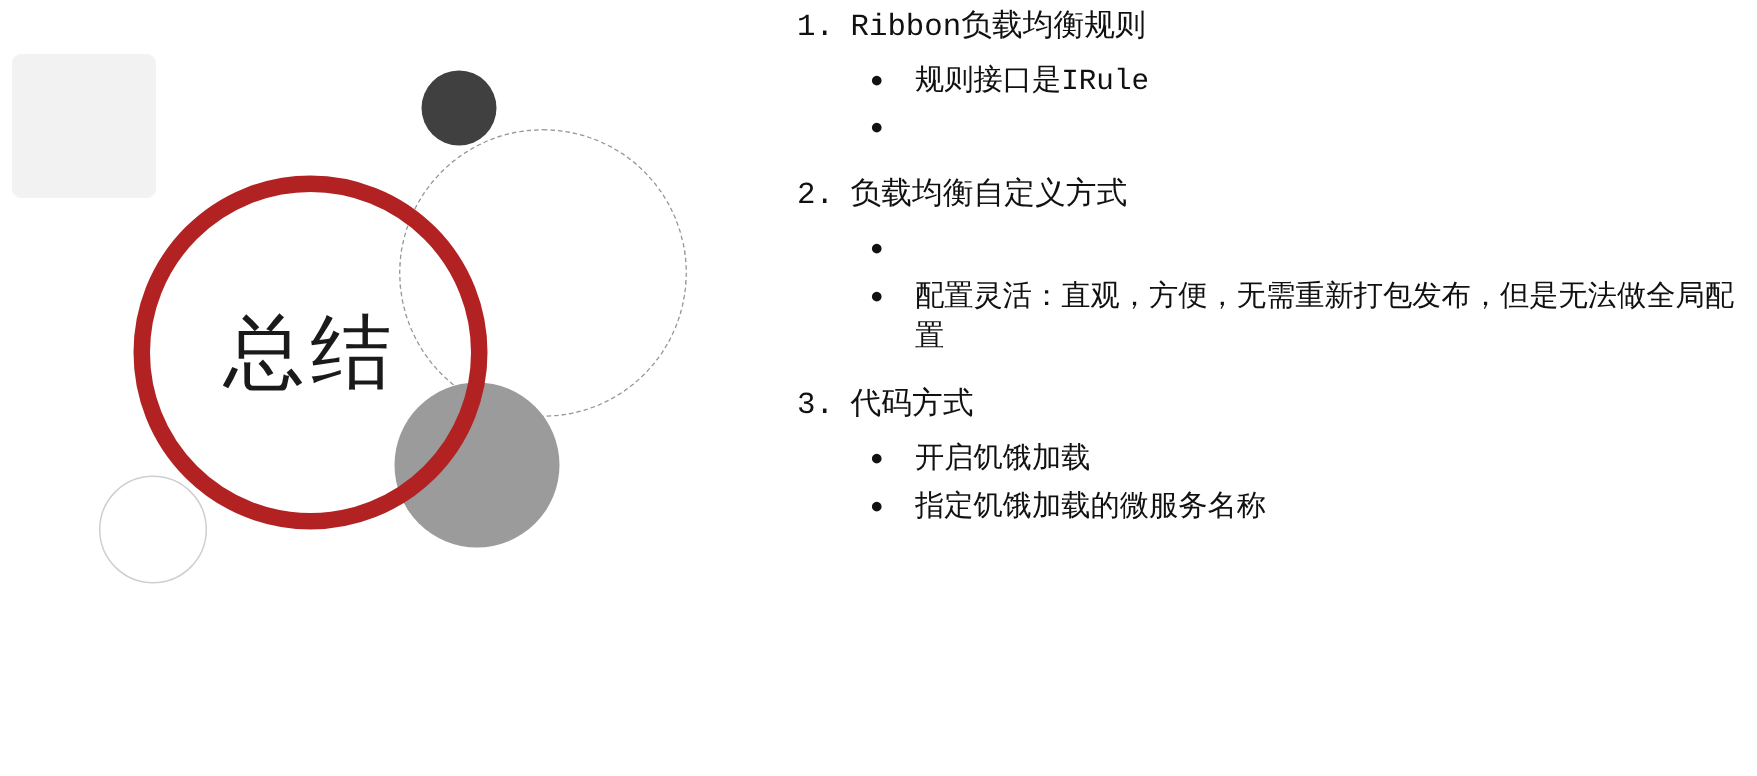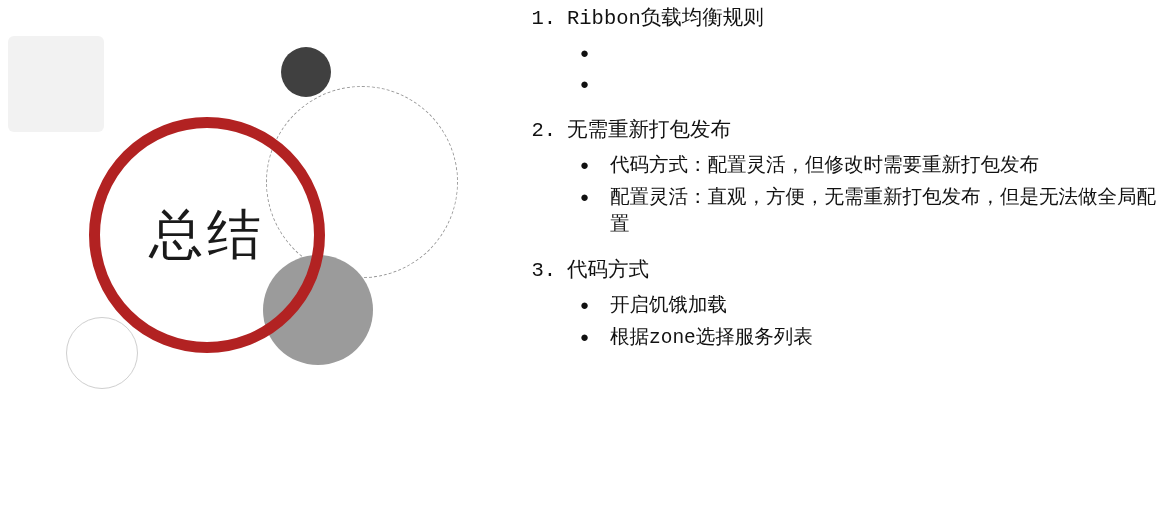--- a/index.html
+++ b/index.html
@@ -179,57 +179,57 @@
     <ol class="top-list">
 
       <li class="top-item">
         <div class="top-row">
           <span class="top-num">1.</span>
           <span class="top-text">Ribbon负载均衡规则</span>
         </div>
         <ul class="sub-list">
           <li class="sub-item">
             <span class="bullet">●</span>
+            <span class="sub-text">规则接口是IRule</span>
           </li>
           <li class="sub-item">
             <span class="bullet">●</span>
           </li>
         </ul>
       </li>
 
       <li class="top-item">
         <div class="top-row">
           <span class="top-num">2.</span>
-          <span class="top-text">无需重新打包发布</span>
+          <span class="top-text">负载均衡自定义方式</span>
         </div>
         <ul class="sub-list">
           <li class="sub-item">
             <span class="bullet">●</span>
-            <span class="sub-text">代码方式：配置灵活，但修改时需要重新打包发布</span>
           </li>
           <li class="sub-item">
             <span class="bullet">●</span>
             <span class="sub-text">配置灵活：直观，方便，无需重新打包发布，但是无法做全局配置</span>
           </li>
         </ul>
       </li>
 
       <li class="top-item">
         <div class="top-row">
           <span class="top-num">3.</span>
           <span class="top-text">代码方式</span>
         </div>
         <ul class="sub-list tight">
           <li class="sub-item">
             <span class="bullet">●</span>
             <span class="sub-text">开启饥饿加载</span>
           </li>
           <li class="sub-item">
             <span class="bullet">●</span>
-            <span class="sub-text">根据zone选择服务列表</span>
+            <span class="sub-text">指定饥饿加载的微服务名称</span>
           </li>
         </ul>
       </li>
 
     </ol>
   </div>
 
 </div>
 
 </body></html>

